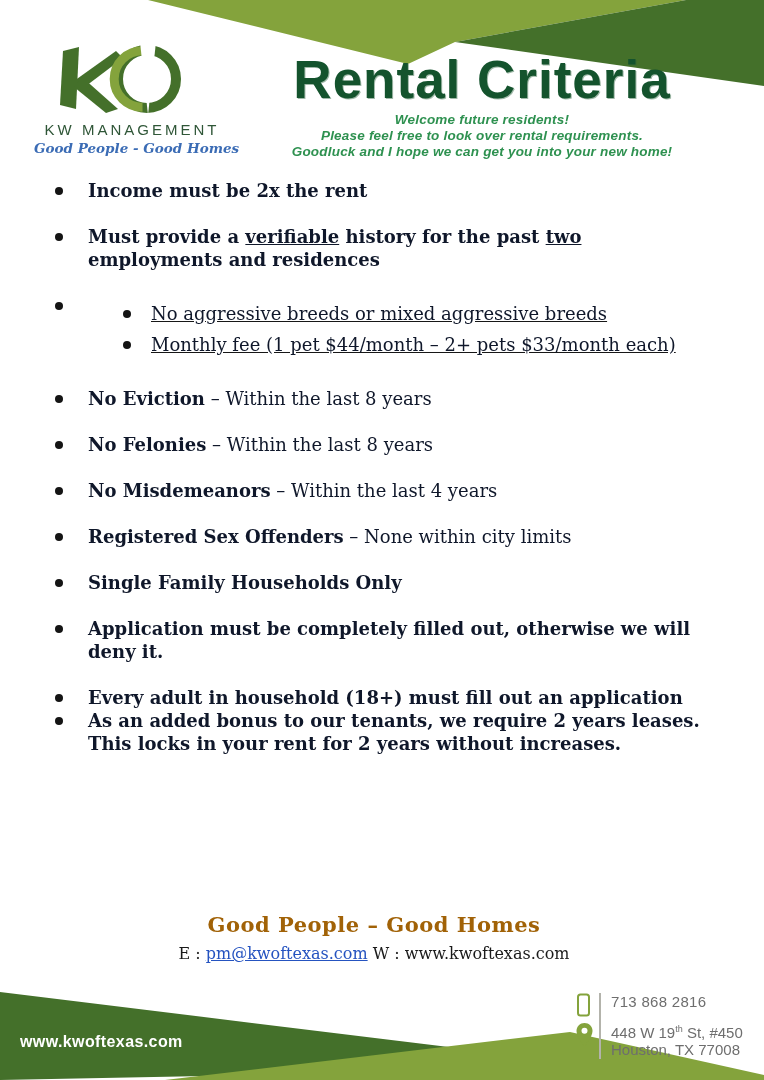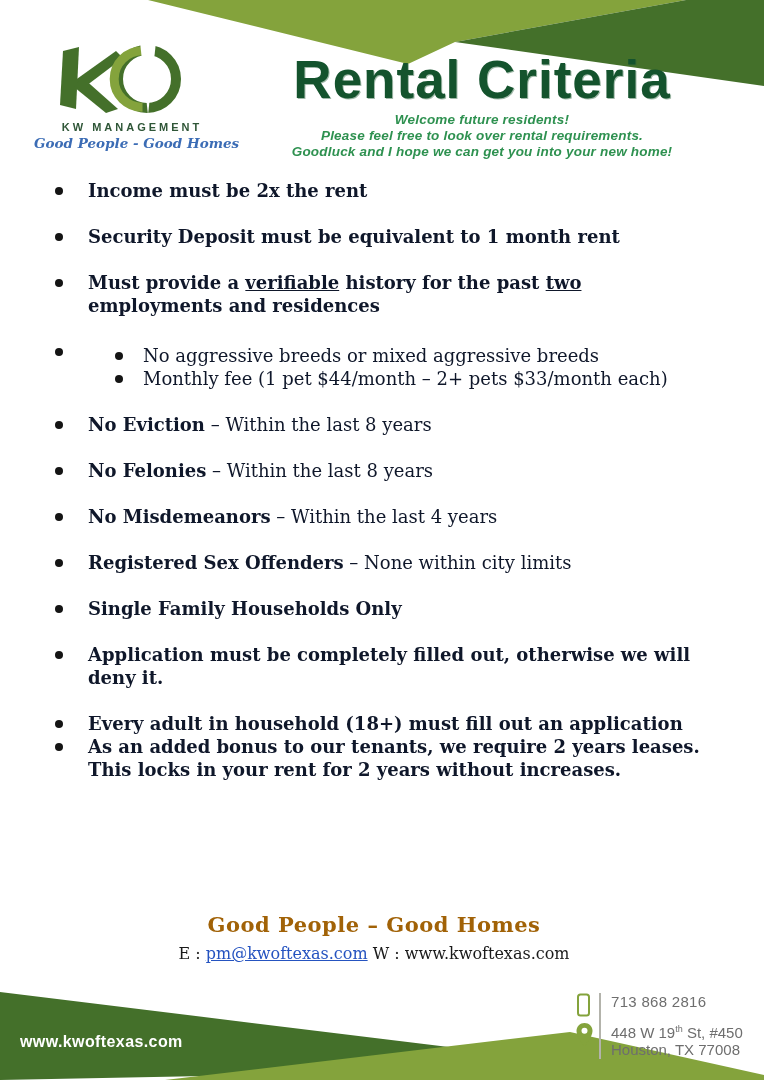--- a/index.html
+++ b/index.html
@@ -11,21 +11,21 @@
   }
   svg.shape { position:absolute; left:0; display:block; }
   svg.header-shape { top:0; }
   svg.footer-shape { bottom:0; }
 
   
   .logo-block { position:absolute; left:34px; top:42px; width:196px; text-align:center; }
   .logo-mark { display:block; margin:0 auto; }
   .logo-company {
     margin-top:5px; font-family:"Liberation Sans", sans-serif;
-    font-size:11px; font-weight:bold; letter-spacing:3px; color:#2f5637;
+    font-size:15px; font-weight:normal; letter-spacing:3px; color:#2f5637;
     white-space:nowrap;
   }
   .logo-tagline {
     margin-top:2px; font-family:"DejaVu Serif", serif; font-style:italic;
     font-weight:bold; font-size:13.5px; color:#3b6cb5; white-space:nowrap;
   }
 
   
   .title-block { position:absolute; left:212px; top:52px; width:540px; text-align:center; }
   .main-title {
@@ -43,21 +43,21 @@
   
   ul.criteria { position:absolute; left:55px; top:179px; width:682px; list-style:none; }
   li.item { display:flex; margin-bottom:23px; }
   li.item.tight { margin-bottom:0; }
   .dot { flex:none; width:8px; height:8px; border-radius:50%; background:#141414;
          margin:8px 25px 0 0; }
   .txt { font-size:18px; line-height:23px; white-space:pre-wrap; color:#0f172a; }
   .txt .b { font-weight:bold; }
   .txt .u { text-decoration:underline; }
   ul.sub { list-style:none; margin-top:4px; padding-left:27px; }
-  ul.sub li { display:flex; margin:0; }
+  ul.sub li { display:flex; margin:8px;text-decoration:underline; }
   ul.sub .dot { margin:8px 20px 0 0; width:8px; height:8px; }
   ul.sub .txt { font-weight:normal; }
 
   
   .footer-tagline {
     position:absolute; left:0; top:912px; width:748px; text-align:center;
     font-weight:bold; font-size:21px; letter-spacing:0.5px; color:#a16207;
   }
   .footer-contactline {
     position:absolute; left:0; top:944px; width:748px; text-align:center;
@@ -117,26 +117,20 @@
       <div>Please feel free to look over rental requirements.</div>
       <div>Goodluck and I hope we can get you into your new home!</div>
     </div>
   </div>
 
   <ul class="criteria">
       <li class="item">
         <span class="dot"></span>
         <div>
           <div class="txt"><span class="b">Income must be 2x the rent</span></div>
-        </div>
-      </li>
-      <li class="item">
-        <span class="dot"></span>
-        <div>
-          <div class="txt"><span class="b">Security Deposit must be equivalent to 1 month rent</span></div>
         </div>
       </li>
       <li class="item">
         <span class="dot"></span>
         <div>
           <div class="txt"><span class="b">Must provide a </span><span class="b u">verifiable</span><span class="b"> history for the past </span><span class="b u">two</span><span class="b">
 employments and residences</span></div>
         </div>
       </li>
       <li class="item">

